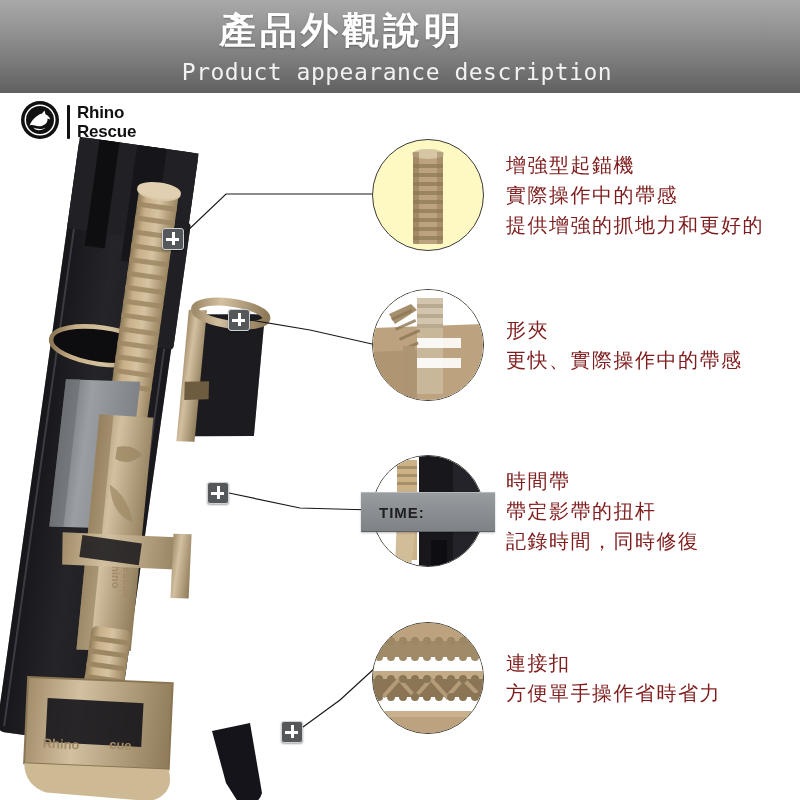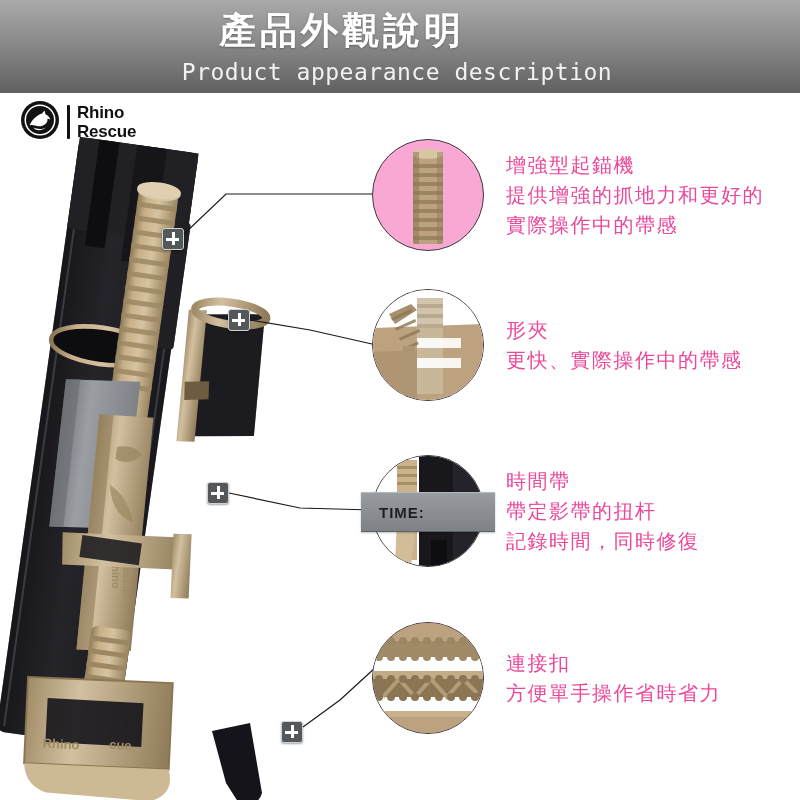--- a/index.html
+++ b/index.html
@@ -118,30 +118,30 @@
     position: absolute;
     display: flex;
     align-items: center;
   }
   .callout-circle {
     position: relative;
     width: 110px;
     height: 110px;
     border-radius: 50%;
     border: 1.4px solid #3b3b3b;
-    background: #f9a8d4;
+    background: #fef9c3;
     overflow: hidden;
     flex: none;
   }
   .callout-circle.no-clip { overflow: visible; }
   .callout-circle.no-clip > svg { position: relative; z-index: 1; }
   .callout-text {
     margin-left: 22px;
     font-family: "DejaVu Serif", serif;
-    color: #ec4899;
+    color: #7f1d1d;
     white-space: nowrap;
   }
   .callout-title {
     font-size: 20px;
     line-height: 30px;
     letter-spacing: 1.5px;
   }
   .callout-line {
     font-size: 20px;
     line-height: 30px;
@@ -360,22 +360,22 @@
         <rect x="40" y="78" width="30" height="4"></rect>
         <rect x="40" y="87" width="30" height="4"></rect>
         <rect x="40" y="96" width="30" height="4"></rect>
       </g>
       <rect x="40" y="12" width="6" height="92" fill="#8d7754" opacity="0.55"></rect>
       <rect x="64" y="12" width="6" height="92" fill="#8d7754" opacity="0.45"></rect>
     </svg>
   </div>
   <div class="callout-text">
     <div class="callout-title">增強型起錨機</div>
+    <div class="callout-line">實際操作中的帶感</div>
     <div class="callout-line">提供增強的抓地力和更好的</div>
-    <div class="callout-line">實際操作中的帶感</div>
   </div>
 </div>
 
 <div class="callout" style="left:372px; top:289px;">
   <div class="callout-circle">
     <svg width="110" height="110" viewBox="0 0 110 110">
       <rect x="0" y="0" width="110" height="110" fill="#ffffff"></rect>
       <path d="M0 38 L110 34 L110 110 L0 110 Z" fill="#bda27f"></path>
       <path d="M0 62 L44 60 L44 110 L0 110 Z" fill="#b09572"></path>
       <rect x="44" y="8" width="26" height="96" fill="#cbbb9f" opacity="0.85"></rect>

